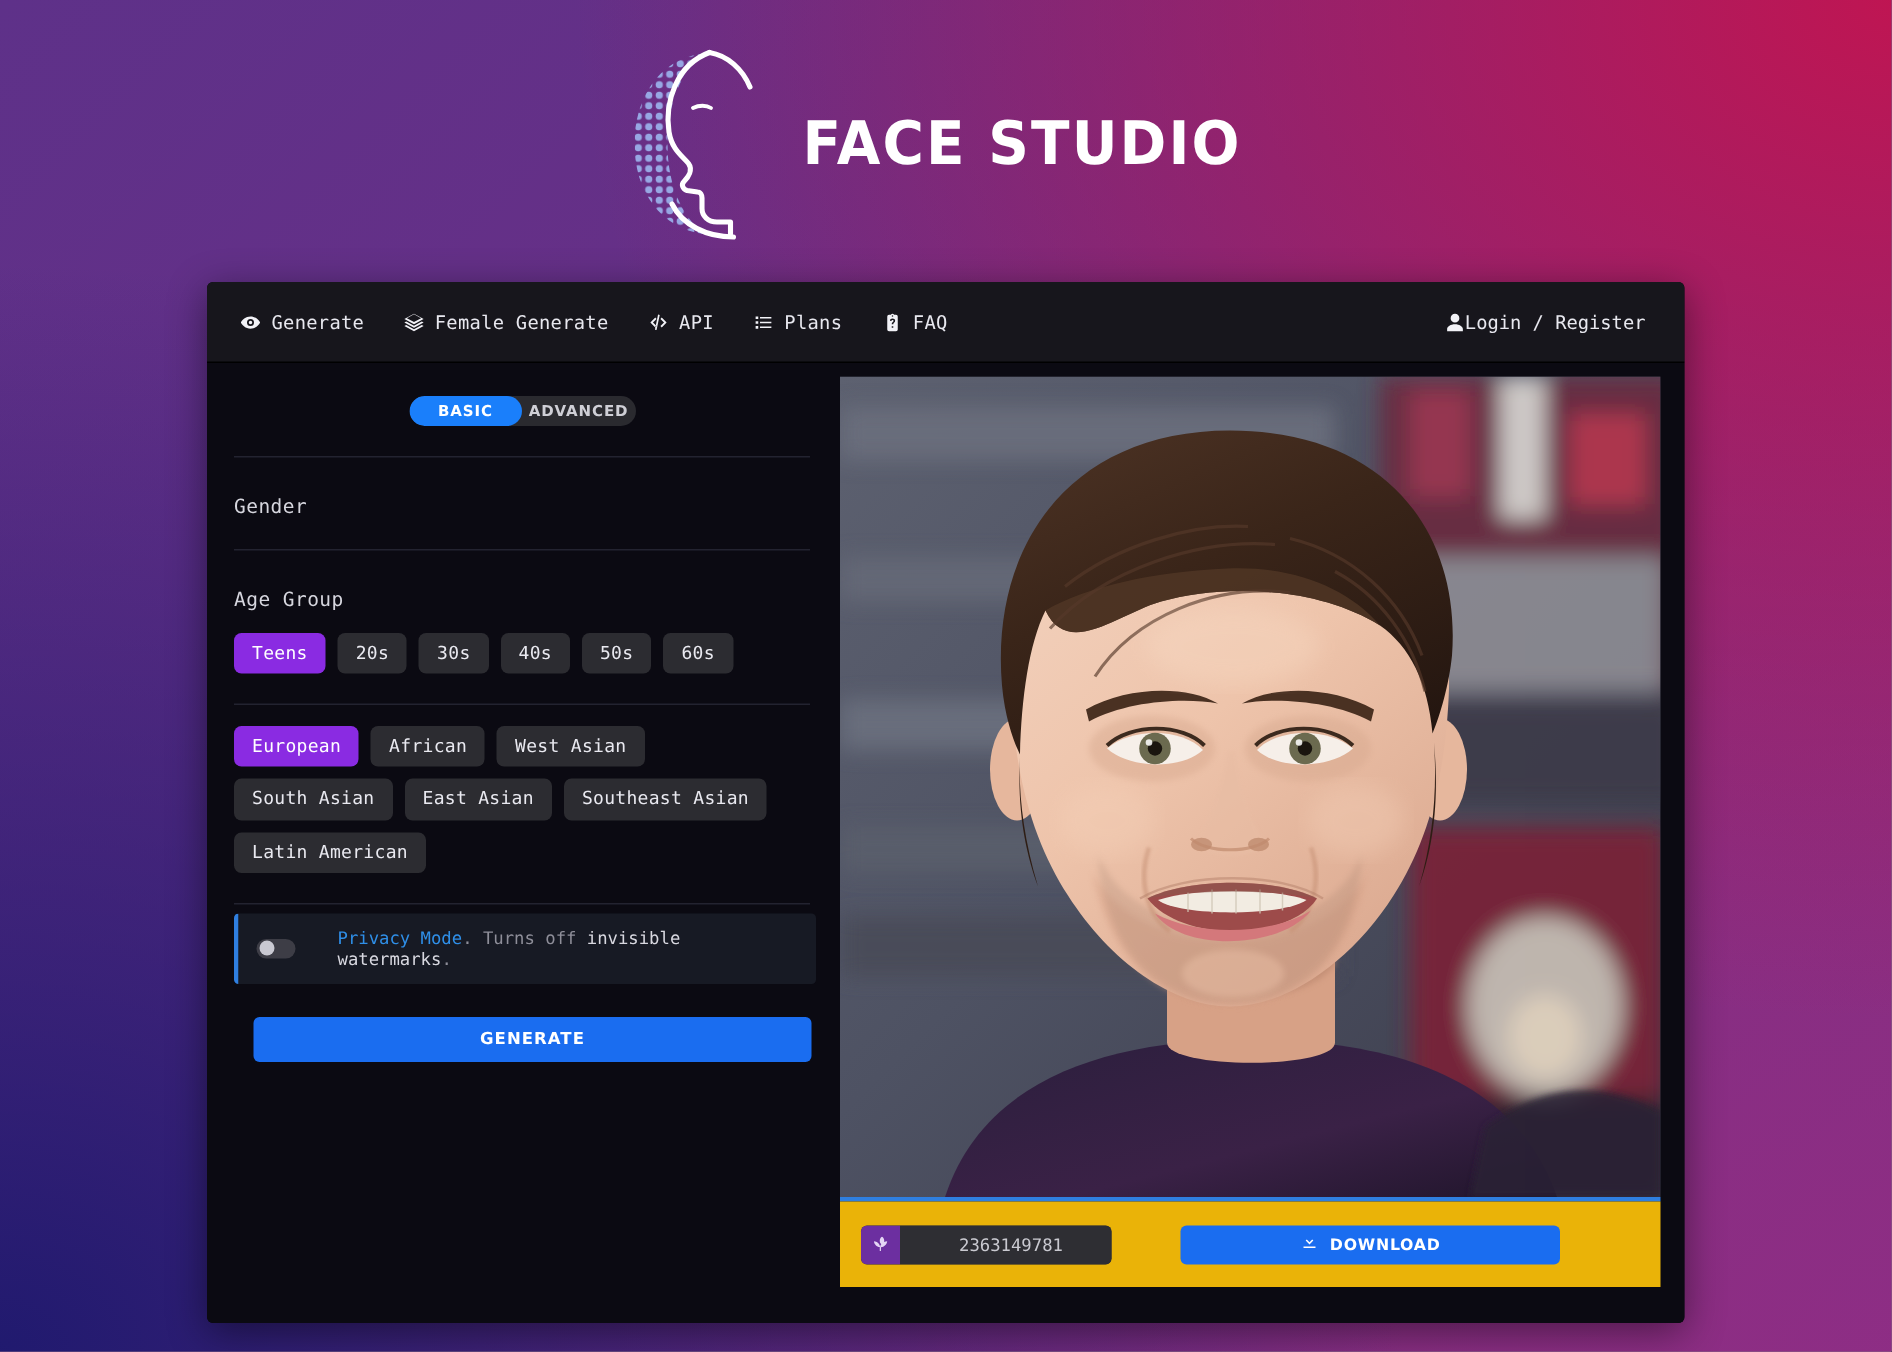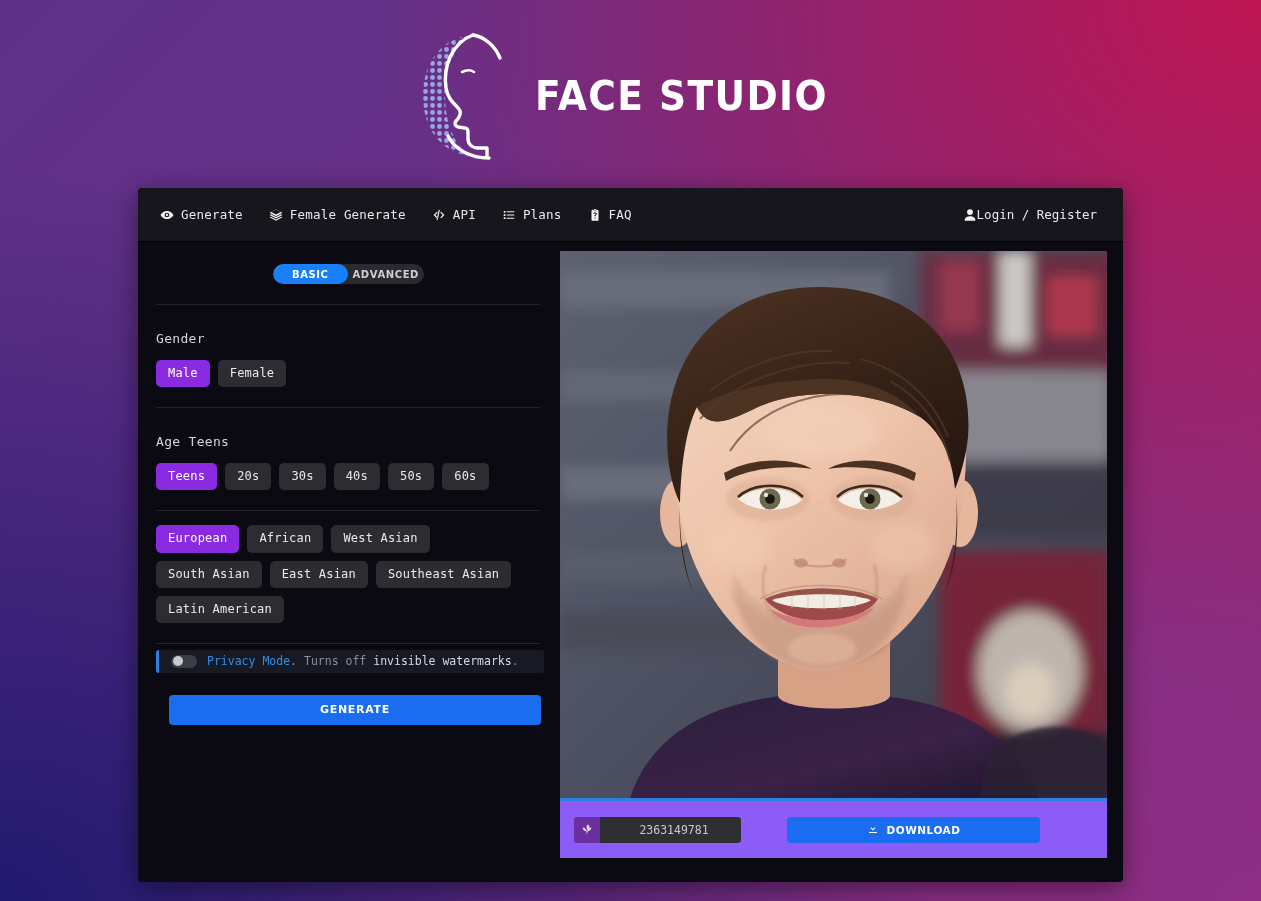--- a/index.html
+++ b/index.html
@@ -136,24 +136,24 @@
     white-space: nowrap;
   }
   .chip.selected { background: #8a2be2; color: #ffffff; }
 
   
   .privacy-row {
     margin-top: 6px;
     background: #171a24;
     border-left: 3px solid #2f7fe0;
     border-radius: 3px;
-    height: 23px;
+    height: 47px;
     display: flex;
     align-items: center;
-    gap: 10px;
+    gap: 28px;
     padding: 0 12px;
     font-size: 11.5px;
     width: 388px;
   }
   .switch {
     width: 26px; height: 13px;
     border-radius: 7px;
     background: #3d3d46;
     position: relative;
     flex: 0 0 26px;
@@ -203,21 +203,21 @@
   .photo svg { display: block; width: 100%; height: 100%; }
   .progress-track {
     width: 547px; height: 3px;
     background: #0e0e16;
   }
   .progress-fill { height: 3px; background: #2f7fe0; width: 100%; }
 
   .result-bar {
     width: 547px;
     height: 57px;
-    background: #8b5cf6;
+    background: #eab308;
     display: flex;
     align-items: center;
     padding: 0 14px;
     gap: 46px;
   }
   .seed-field {
     display: flex;
     align-items: center;
     height: 26px;
     border-radius: 4px;
@@ -356,30 +356,26 @@
 
       <div class="mode-toggle">
         <div class="mode-seg active">BASIC</div>
         <div class="mode-seg">ADVANCED</div>
       </div>
 
       <div class="divider"></div>
 
       <div class="section">
         <div class="section-title">Gender</div>
-        <div class="chip-row">
-          <button class="chip selected">Male</button>
-          <button class="chip">Female</button>
-        </div>
       </div>
 
       <div class="divider"></div>
 
       <div class="section">
-        <div class="section-title">Age Teens</div>
+        <div class="section-title">Age Group</div>
         <div class="chip-row">
           <button class="chip selected">Teens</button>
           <button class="chip">20s</button>
           <button class="chip">30s</button>
           <button class="chip">40s</button>
           <button class="chip">50s</button>
           <button class="chip">60s</button>
         </div>
       </div>
 

